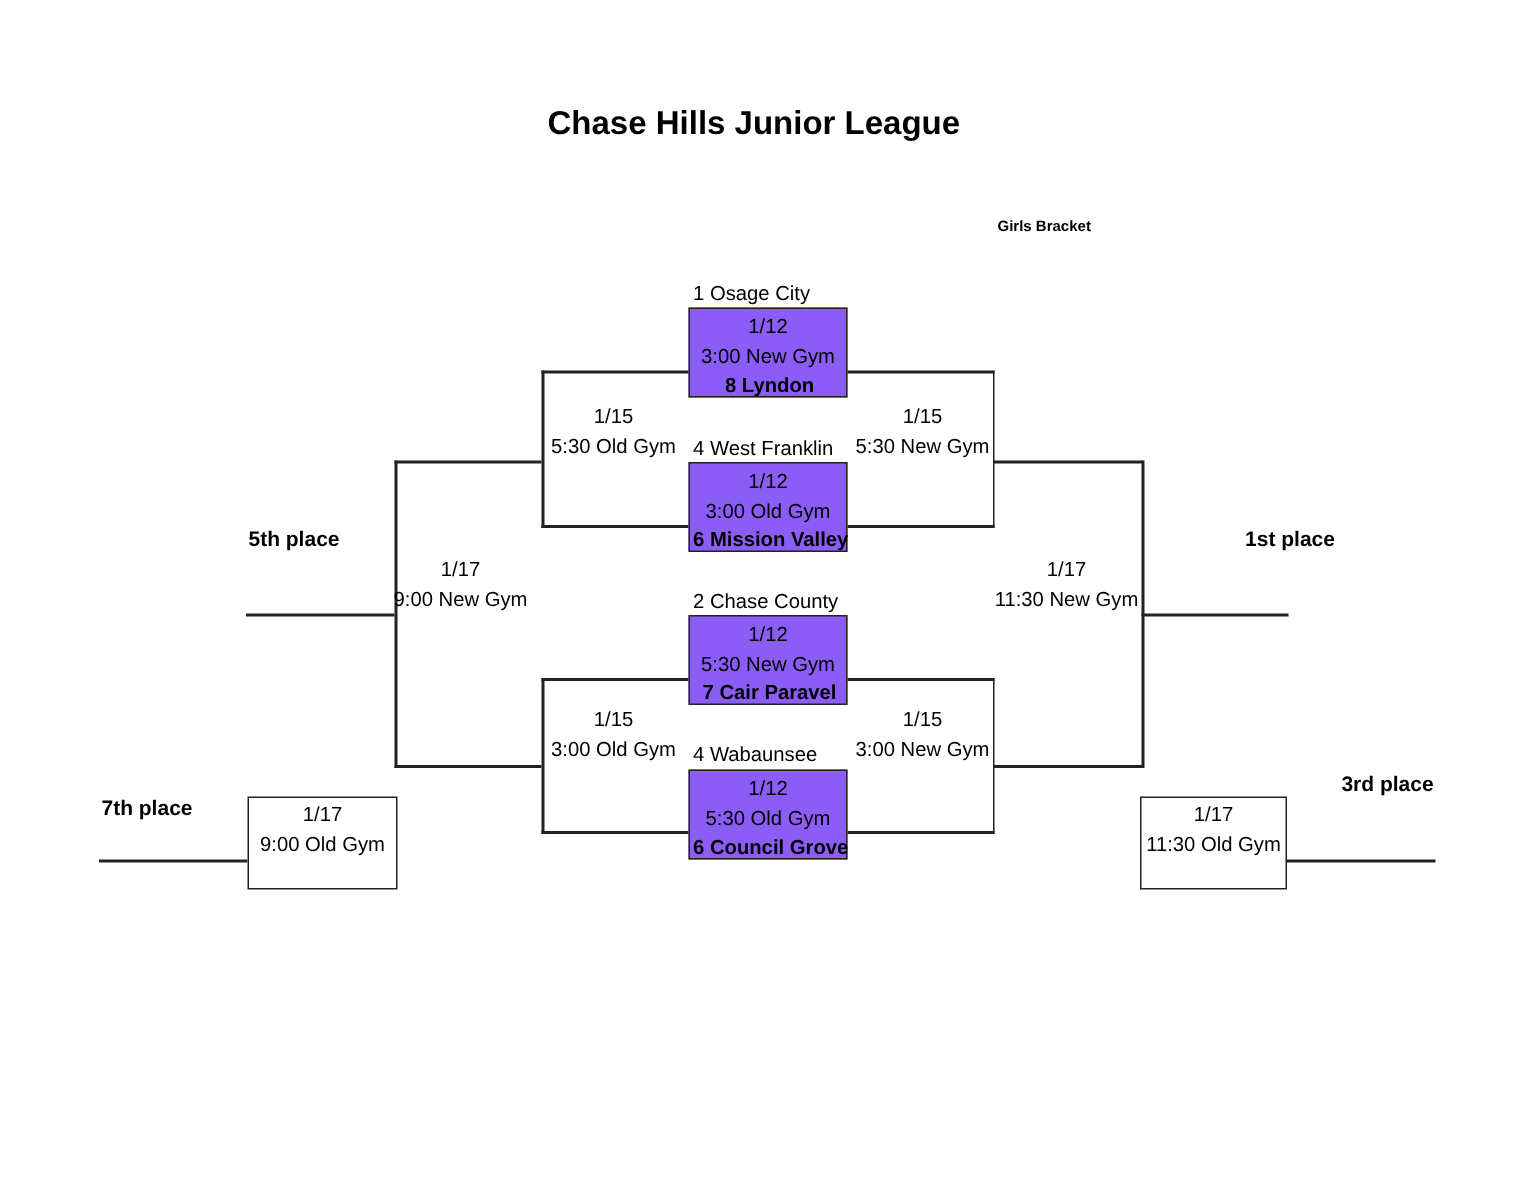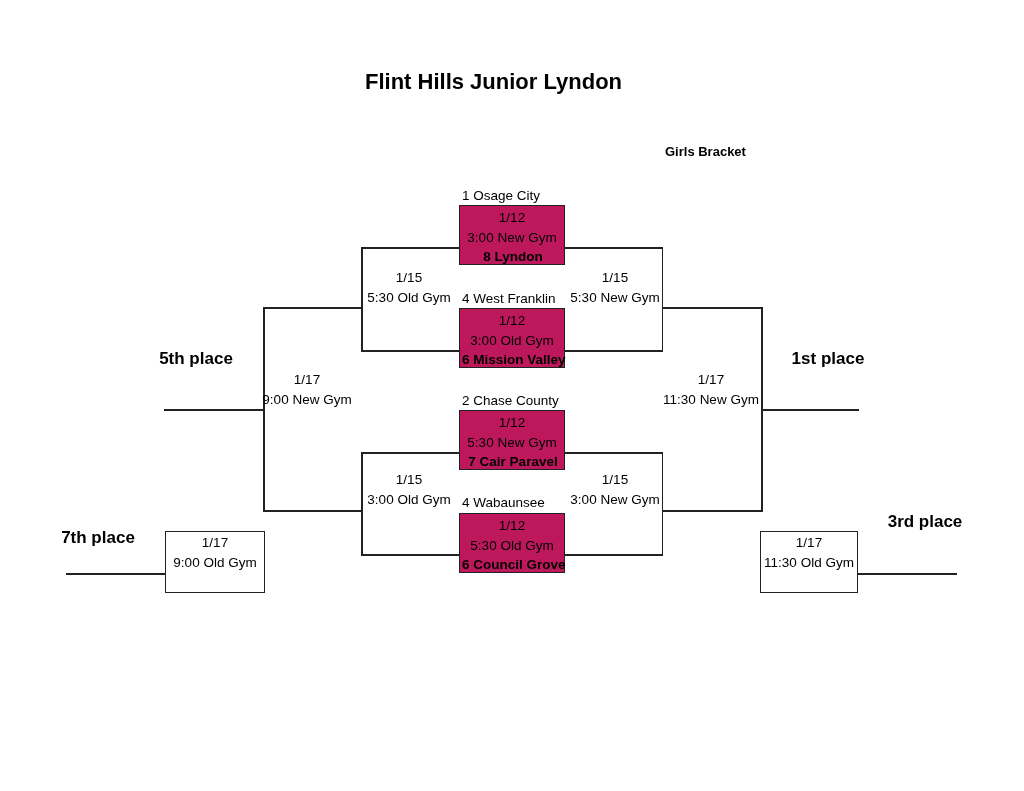--- a/index.html
+++ b/index.html
@@ -8,53 +8,53 @@
     font-family:"Liberation Sans",sans-serif;color:#000;overflow:hidden;
   }
   .hline{position:absolute;height:1.5px;background:#222;}
   .vline{position:absolute;width:1.5px;background:#222;}
   .title{
     position:absolute;left:365px;top:66px;width:320px;
     font-size:22px;font-weight:bold;line-height:31.5px;white-space:nowrap;
   }
   .girls-label{
     position:absolute;left:665px;top:142px;width:120px;
-    font-size:13px;font-weight:bold;line-height:20px;white-space:nowrap;
+    font-size:10px;font-weight:bold;line-height:20px;white-space:nowrap;
   }
   .gamebox{
     position:absolute;left:459px;width:106px;height:60px;
-    border:1.5px solid #222;box-sizing:border-box;background:#be185d;padding-top:2px;
+    border:1.5px solid #222;box-sizing:border-box;background:#8b5cf6;padding-top:2px;
   }
   .gamebox .row{line-height:19.5px;font-size:13.5px;text-align:center;}
   .gamebox .team-row{font-weight:bold;text-align:center;padding-left:2px;white-space:nowrap;}
   .team-top{
     position:absolute;left:462px;width:110px;font-size:13.5px;font-weight:normal;
     line-height:16px;white-space:nowrap;
   }
   .slot-text{
     position:absolute;width:112px;text-align:center;
     font-size:13.5px;line-height:20px;white-space:nowrap;
   }
   .place-label{
     position:absolute;width:100px;text-align:center;
-    font-size:17px;font-weight:bold;line-height:16px;white-space:nowrap;
+    font-size:14px;font-weight:bold;line-height:16px;white-space:nowrap;
   }
   .placebox{
     position:absolute;top:531px;height:62px;border:1.5px solid #222;
     box-sizing:border-box;background:#fff;padding-top:1px;
   }
   .placebox .row{line-height:19.5px;font-size:13.5px;text-align:center;white-space:nowrap;}
 </style>
 </head>
 <body>
 
 <div class="page">
 
   <div class="title">
-    <div>Flint Hills Junior Lyndon</div>
+    <div>Chase Hills Junior League</div>
   </div>
   <div class="girls-label">Girls Bracket</div>
 
   <div class="hline" style="left:361px;top:247px;width:98px"></div>
   <div class="hline" style="left:565px;top:247px;width:98px"></div>
   <div class="hline" style="left:361px;top:350px;width:98px"></div>
   <div class="hline" style="left:565px;top:350px;width:98px"></div>
   <div class="hline" style="left:361px;top:452px;width:98px"></div>
   <div class="hline" style="left:565px;top:452px;width:98px"></div>
   <div class="hline" style="left:361px;top:554px;width:98px"></div>
@@ -126,21 +126,21 @@
   <div class="slot-text" style="left:251px;top:370px">
     <div>1/17</div>
     <div>9:00 New Gym</div>
   </div>
   <div class="slot-text" style="left:655px;top:370px">
     <div>1/17</div>
     <div>11:30 New Gym</div>
   </div>
 
   <div class="place-label" style="left:146px;top:351px">5th place</div>
-  <div class="place-label" style="left:778px;top:351px">1st place</div>
+  <div class="place-label" style="left:810px;top:351px">1st place</div>
   <div class="place-label" style="left:48px;top:530px">7th place</div>
   <div class="place-label" style="left:875px;top:514px">3rd place</div>
 
   <div class="placebox" style="left:165px;width:100px">
     <div class="row">1/17</div>
     <div class="row">9:00 Old Gym</div>
   </div>
   <div class="placebox" style="left:760px;width:98px">
     <div class="row">1/17</div>
     <div class="row">11:30 Old Gym</div>

